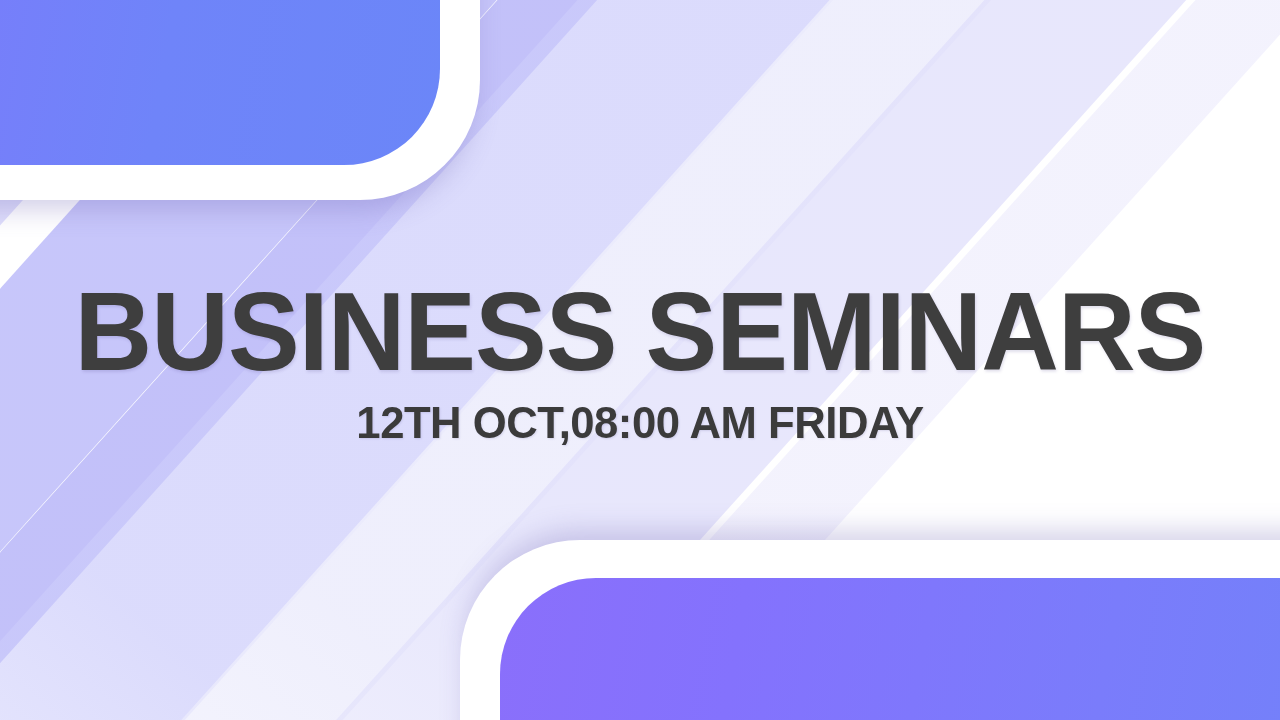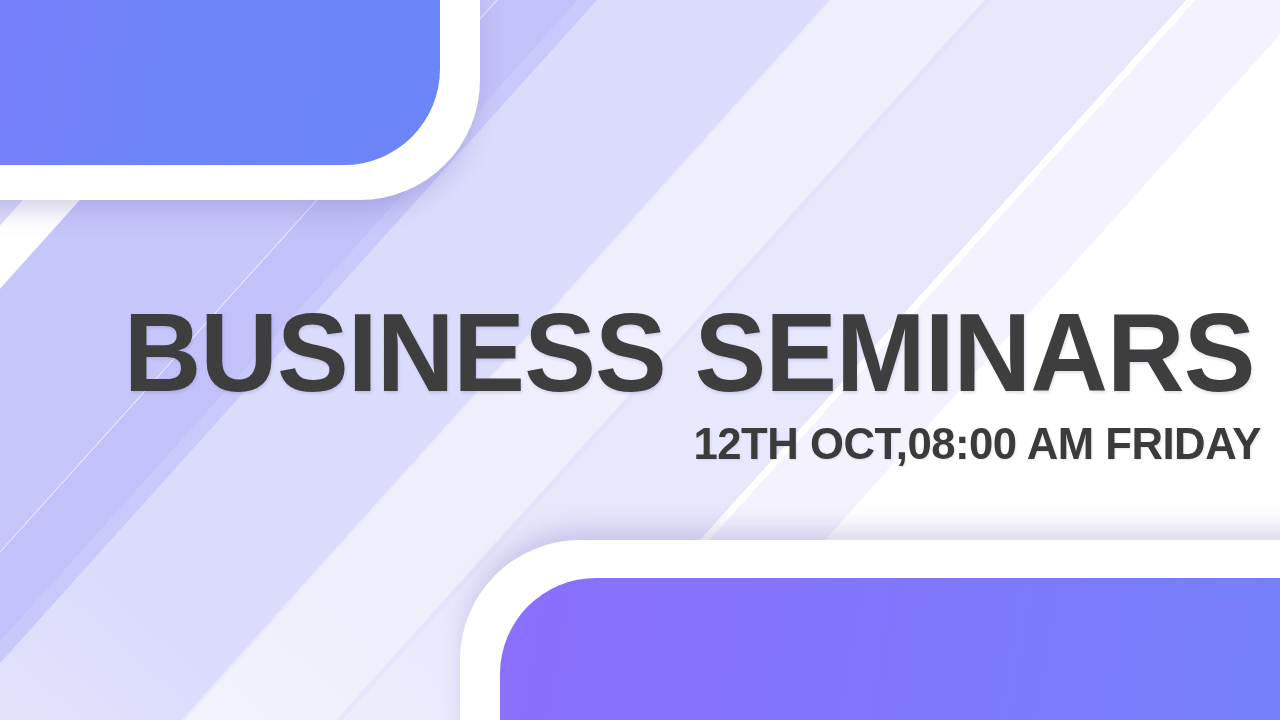--- a/index.html
+++ b/index.html
@@ -67,22 +67,22 @@
   .br-panel {
     right:-520px; bottom:-320px;
     width:1300px; height:462px;
     border-top-left-radius:96px;
   }
 
   
   .content {
     position:absolute;
     left:0; right:0;
-    top:301px;
-    text-align:right;
+    top:280px;
+    text-align:center;
     z-index:40;
   }
 
   .title {
     font-family:"Liberation Sans", sans-serif;
     font-size:112px;
     font-weight:bold;
     line-height:0.92;
     letter-spacing:-1px;
     color:#3e3e3e;

